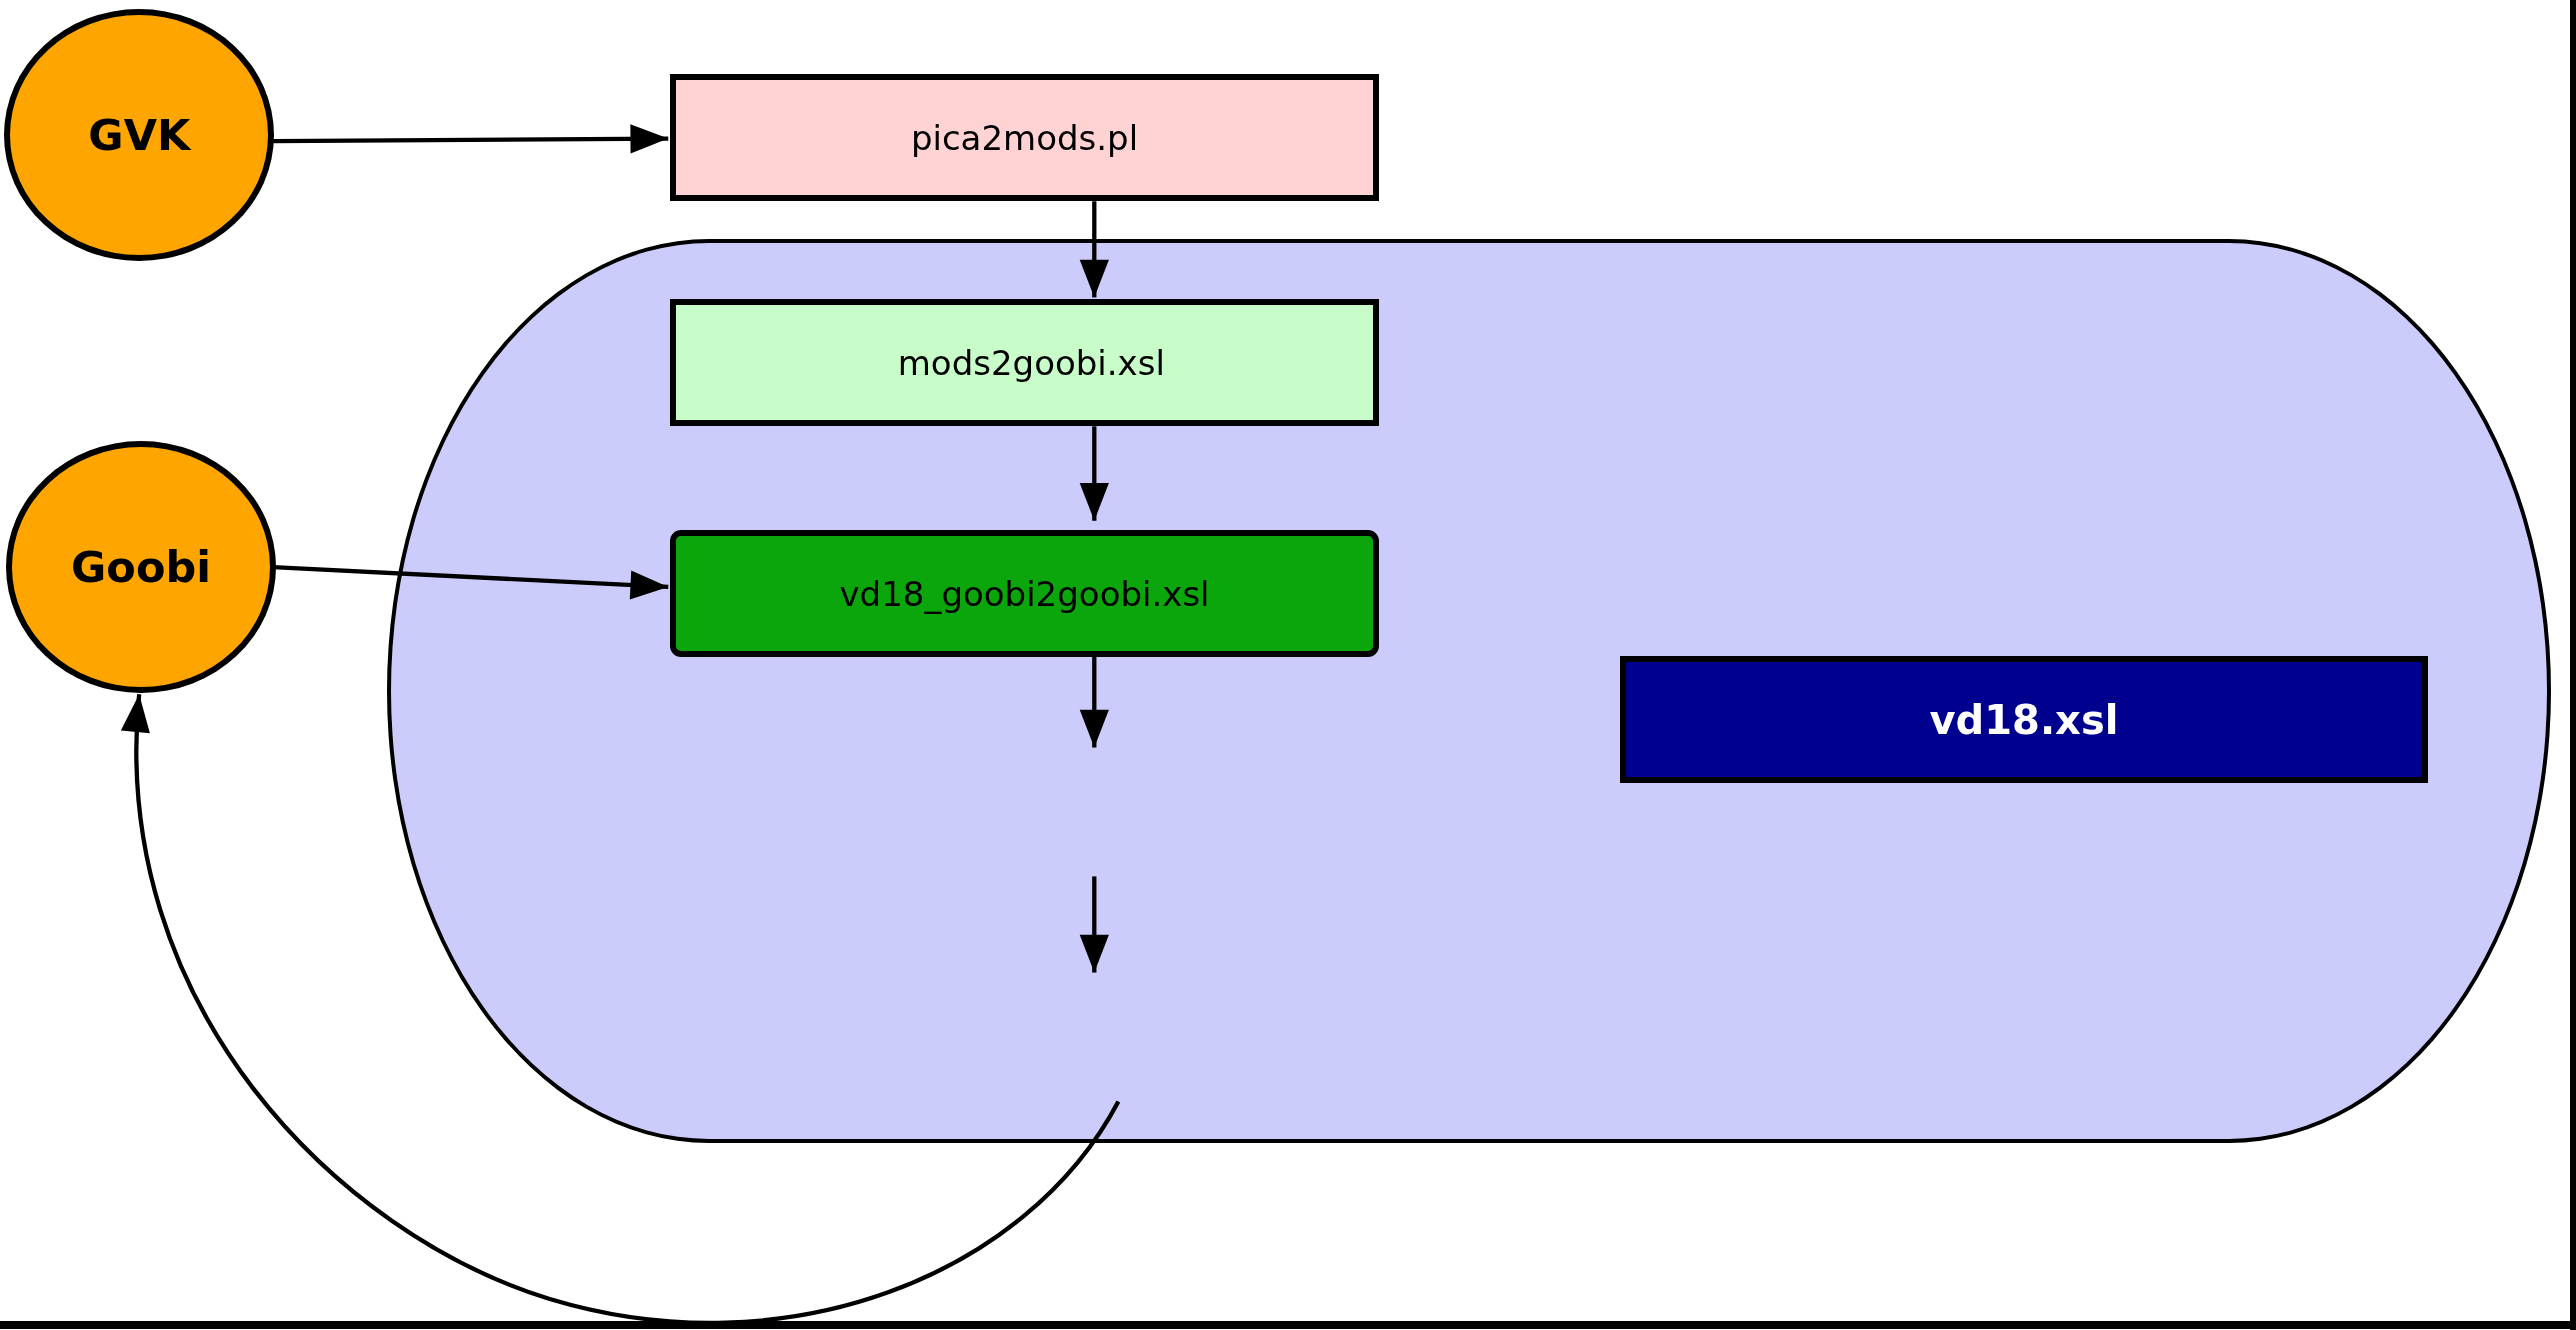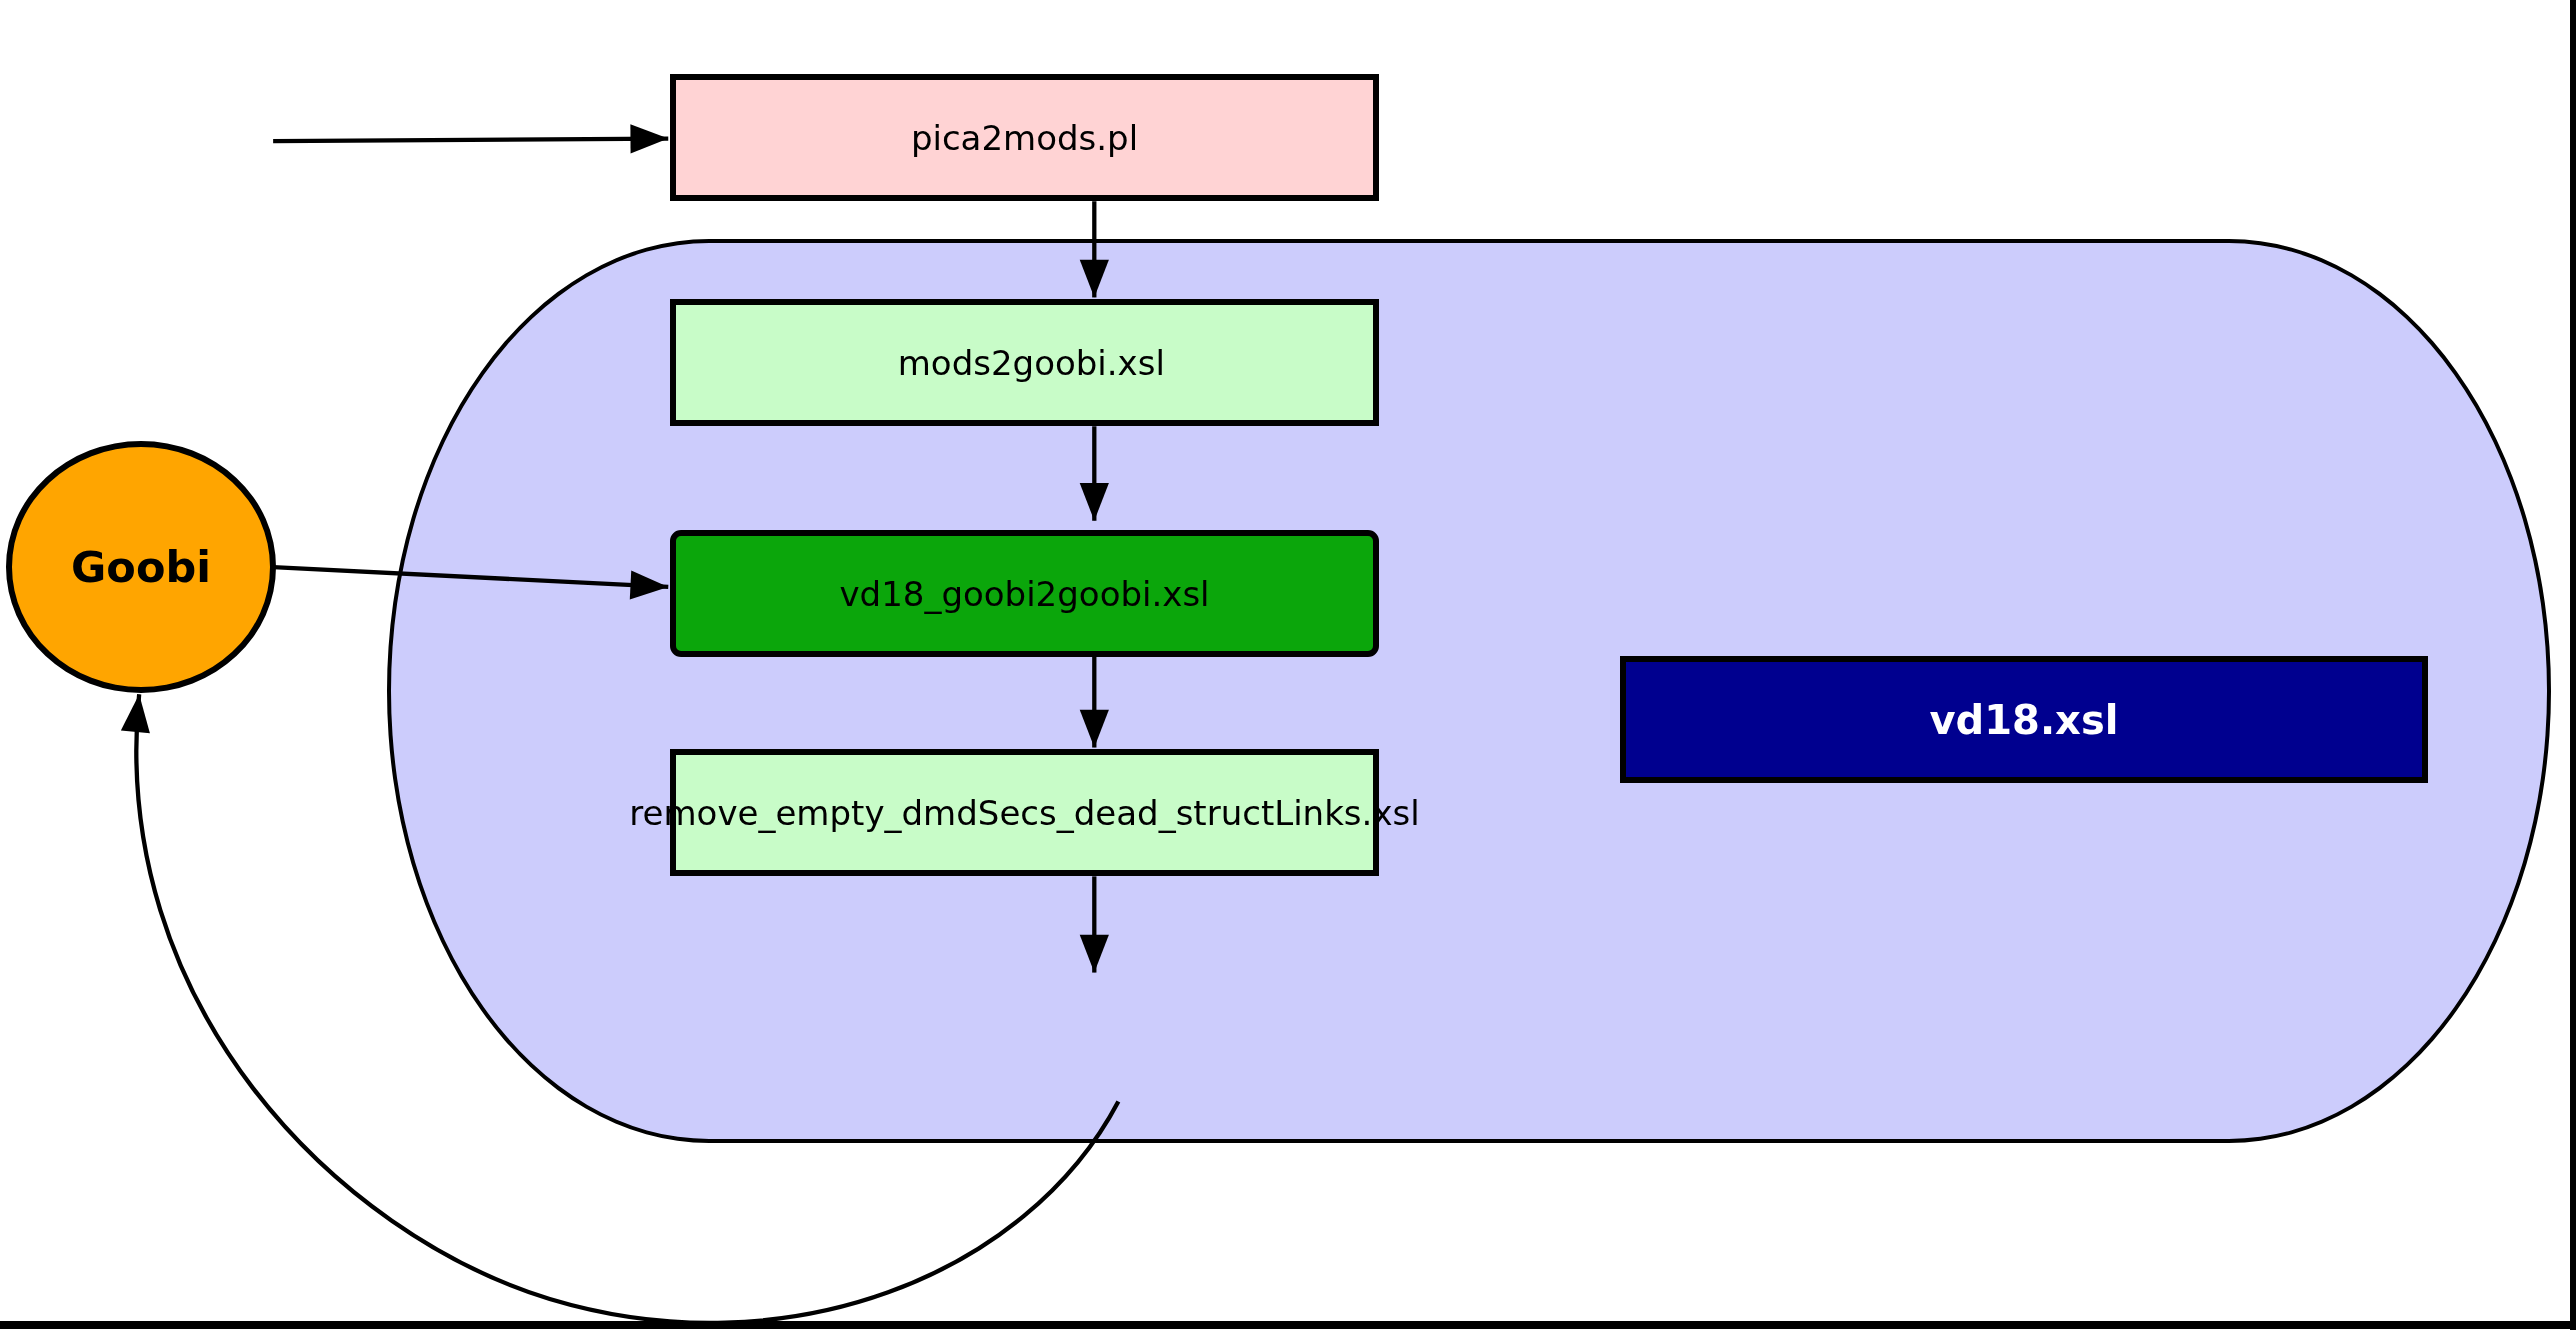--- a/index.html
+++ b/index.html
@@ -100,27 +100,27 @@
 
   <div class="node box pica">
     <span class="label">pica2mods.pl</span>
   </div>
   <div class="node box mods">
     <span class="label">mods2goobi.xsl</span>
   </div>
   <div class="node box g2g">
     <span class="label">vd18_goobi2goobi.xsl</span>
   </div>
-  <div class="node box remove">
-    <span class="label">remove_empty_dmdSecs_dead_structLinks.xsl</span>
-  </div>
   <div class="node box navy">
     <span class="label">vd18.xsl</span>
   </div>
 
+  <div class="node ellipse gvk">
+    <span class="label">GVK</span>
+  </div>
   <div class="node ellipse goobi">
     <span class="label">Goobi</span>
   </div>
 
   <svg class="edges" viewBox="0 0 2999 1549">
     <defs>
       <marker id="ah" markerUnits="userSpaceOnUse" markerWidth="48" markerHeight="38" refX="45" refY="18" orient="auto">
         <path d="M1,1 L45,18 L1,35 z" fill="#000"></path>
       </marker>
     </defs>

